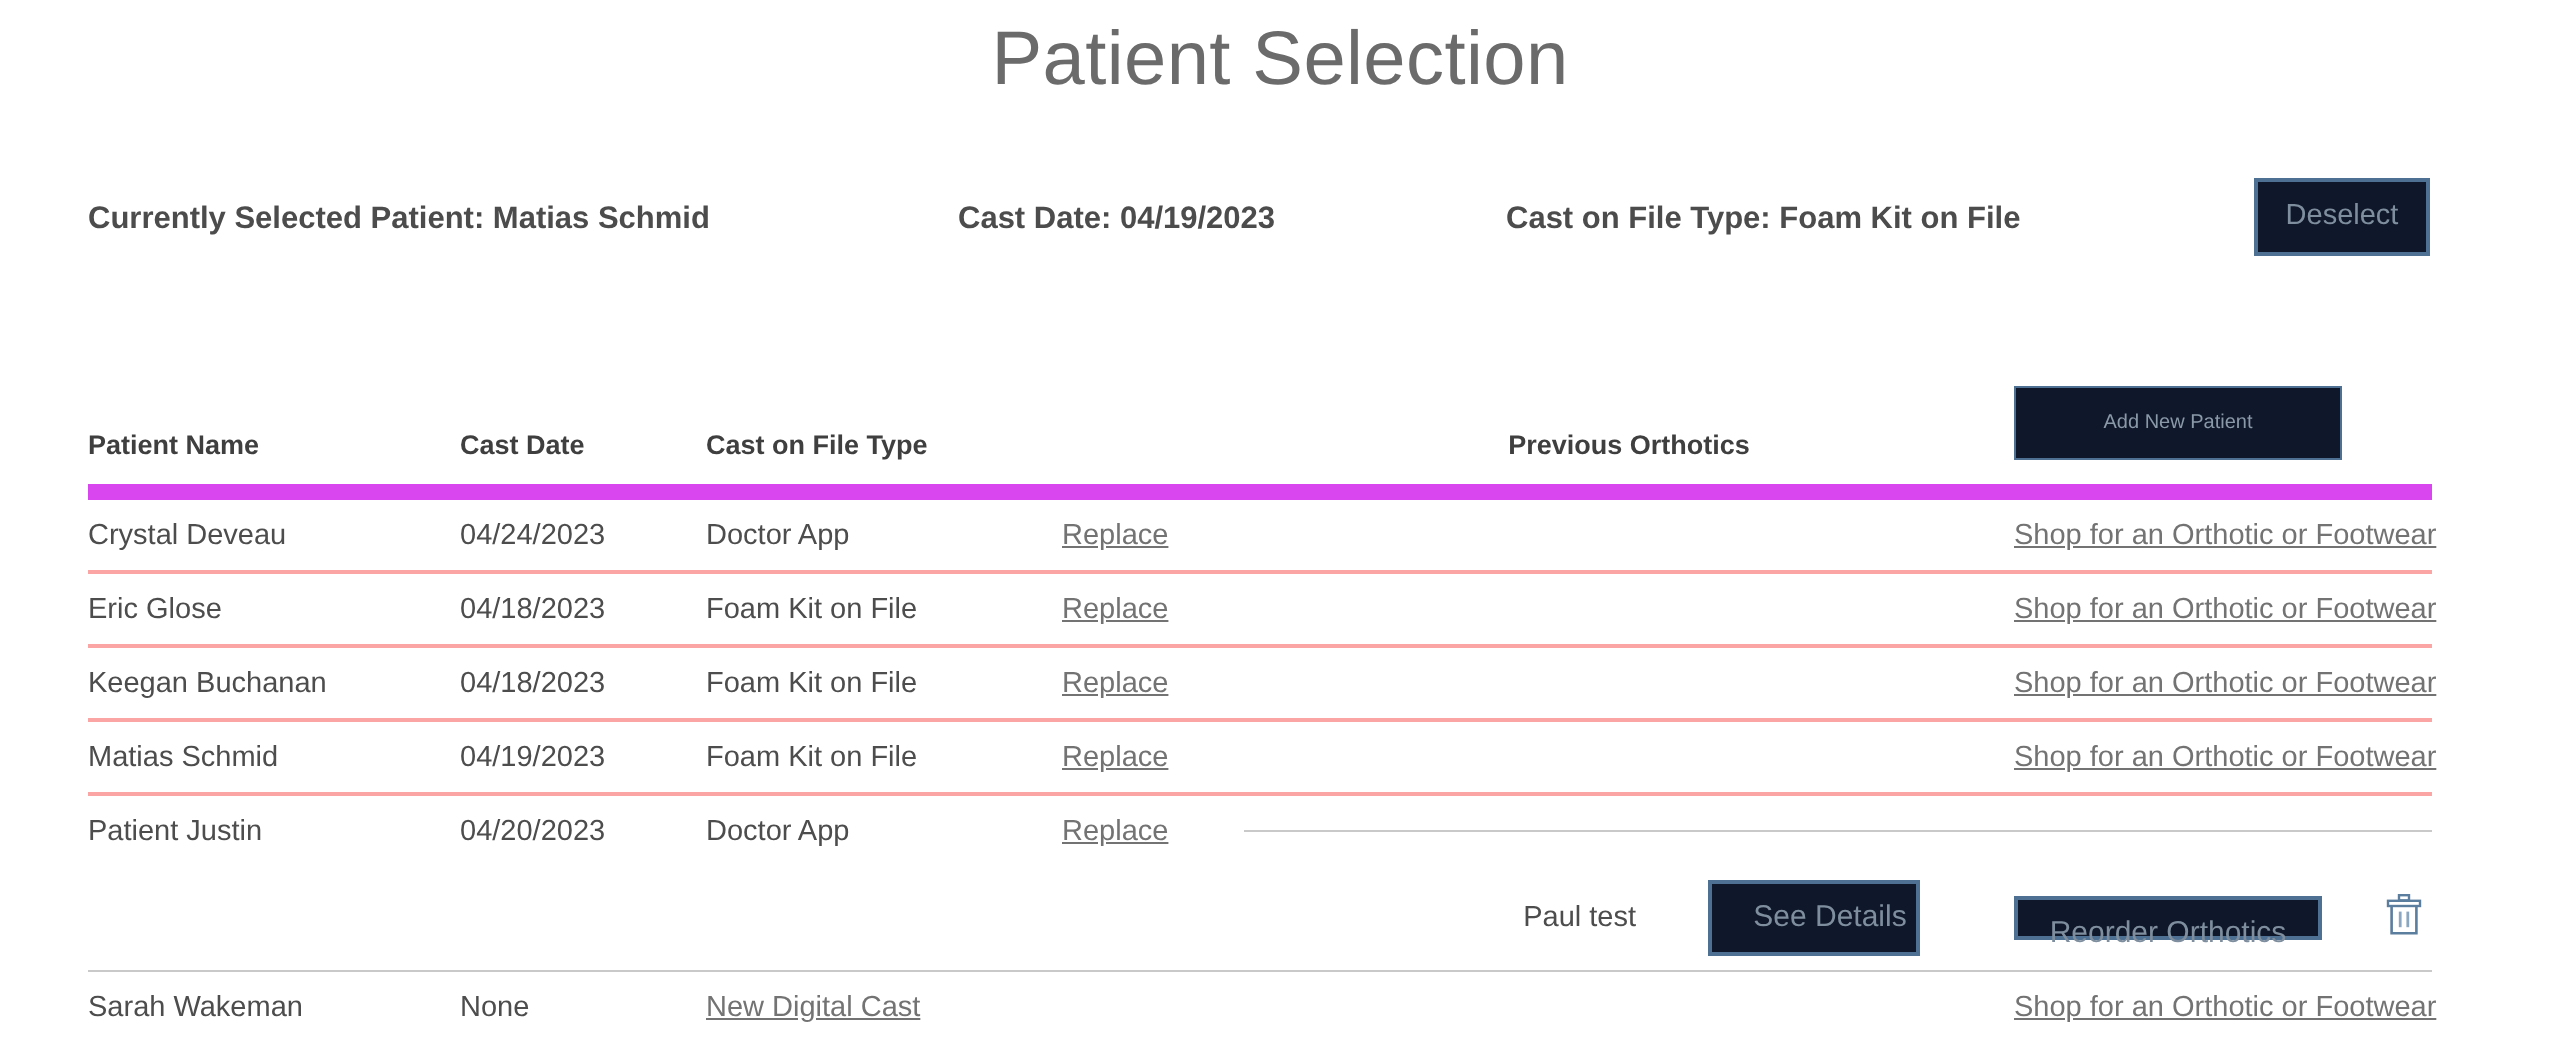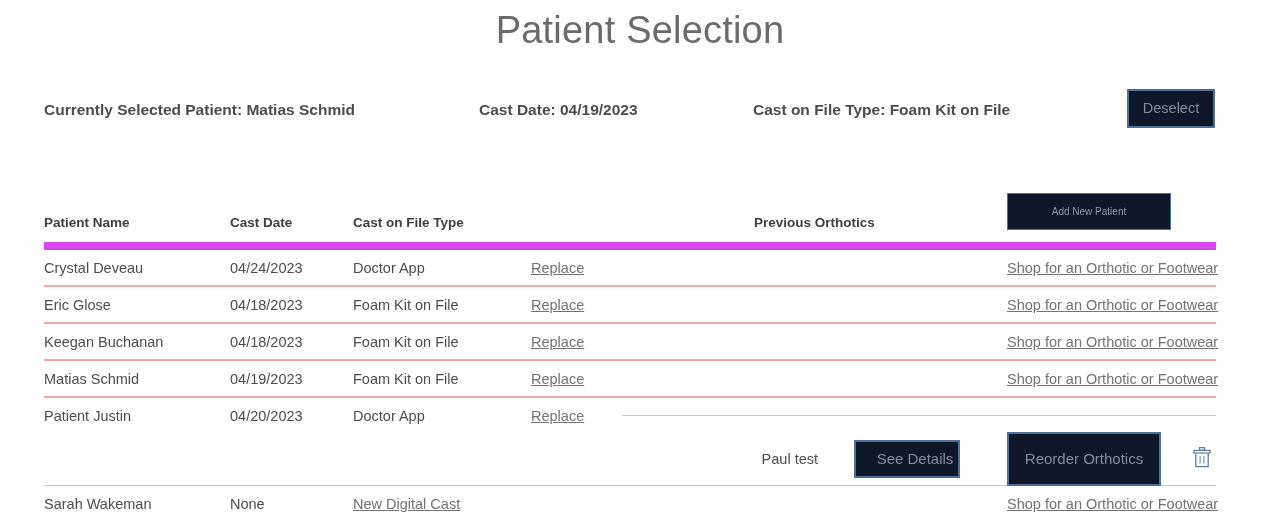--- a/index.html
+++ b/index.html
@@ -160,21 +160,21 @@
   #see-details-button {
     width: 106px;
     height: 38px;
     line-height: 34px;
     margin-right: 47px;
     font-size: 15px;
     padding-left: 16px;
   }
   #reorder-orthotics-button {
     width: 154px;
-    height: 54px;
+    height: 22px;
     line-height: 34px;
     margin-right: 27px;
     font-size: 15px;
   }
   .trash-btn {
     width: 28px;
     height: 30px;
     background: none;
     border: none;
     padding: 0;

